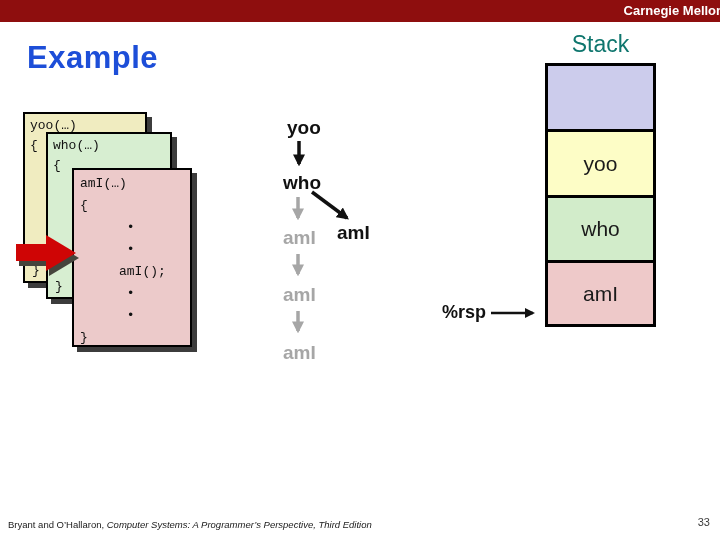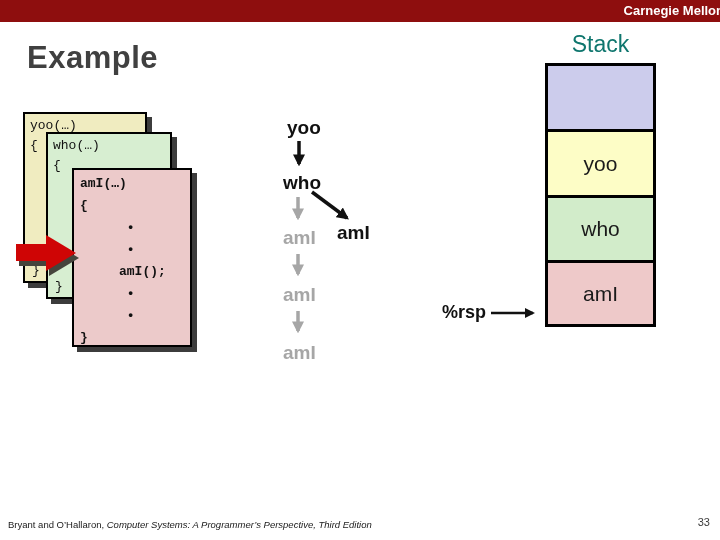--- a/index.html
+++ b/index.html
@@ -3,31 +3,31 @@
 <meta charset="utf-8">
 <style>
   html,body{margin:0;padding:0;}
   body{width:720px;height:540px;background:#fff;font-family:"Liberation Sans",sans-serif;position:relative;overflow:hidden;}
   .slide{position:absolute;inset:0;}
 
   
   .banner{position:absolute;left:0;top:0;width:720px;height:22px;background:#8e0e0e;overflow:hidden;}
   .banner span{position:absolute;right:-4px;top:3px;color:#ffffff;font-size:13px;font-weight:bold;white-space:nowrap;}
 
-  .title{position:absolute;left:27px;top:40px;margin:0;font-size:31px;font-weight:bold;color:#404040;letter-spacing:0.5px;}
+  .title{position:absolute;left:27px;top:40px;margin:0;font-size:31px;font-weight:bold;color:#1d4ed8;letter-spacing:0.5px;}
   .stack-title{position:absolute;left:545px;top:31px;width:111px;text-align:center;font-size:23px;color:#0f766e;}
 
   
   .codebox{position:absolute;border:2px solid #000;box-shadow:5px 5px 0 0 #3c3c3c;box-sizing:border-box;
            font-family:"Liberation Mono","DejaVu Sans Mono",monospace;font-size:13px;color:#111;}
   .codebox pre{margin:2px 0 0 5px;font:inherit;line-height:20px;}
   .codebox .closebrace{position:absolute;left:7px;bottom:3px;}
   .cb-yoo{left:23px;top:112px;width:124px;height:171px;background:#f0ecc0;z-index:1;}
   .cb-who{left:46px;top:132px;width:126px;height:167px;background:#d7eed1;z-index:2;}
-  .cb-amI{left:72px;top:168px;width:120px;height:179px;background:#eccaca;z-index:3;font-weight:bold;}
+  .cb-amI{left:72px;top:168px;width:120px;height:179px;background:#eccaca;z-index:3;}
   .cb-amI pre{margin:3px 0 0 6px;line-height:22px;}
 
   
   .chain-label{position:absolute;font-size:19px;font-weight:bold;color:#111;z-index:4;}
   .chain-gray{color:#a6a6a6;}
   .lbl-yoo{left:287px;top:117px;}
   .lbl-who{left:283px;top:172px;}
   .lbl-amI1{left:283px;top:227px;}
   .lbl-amI-branch{left:337px;top:222px;}
   .lbl-amI2{left:283px;top:284px;}

